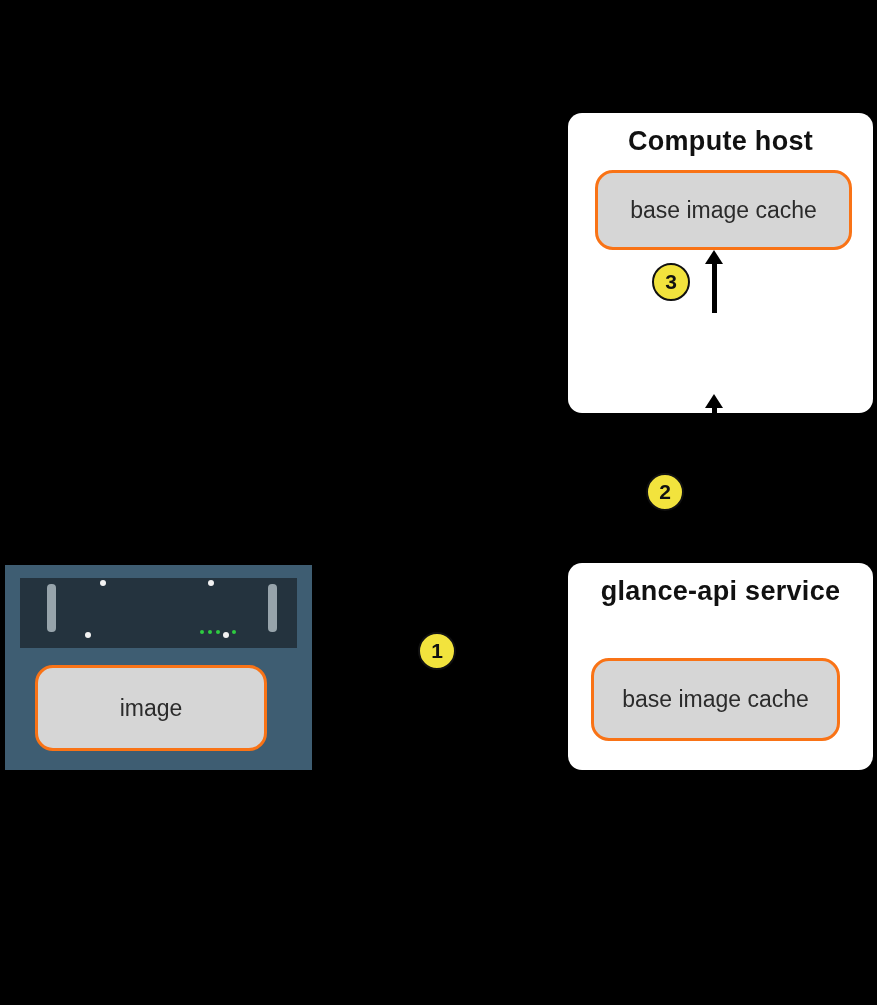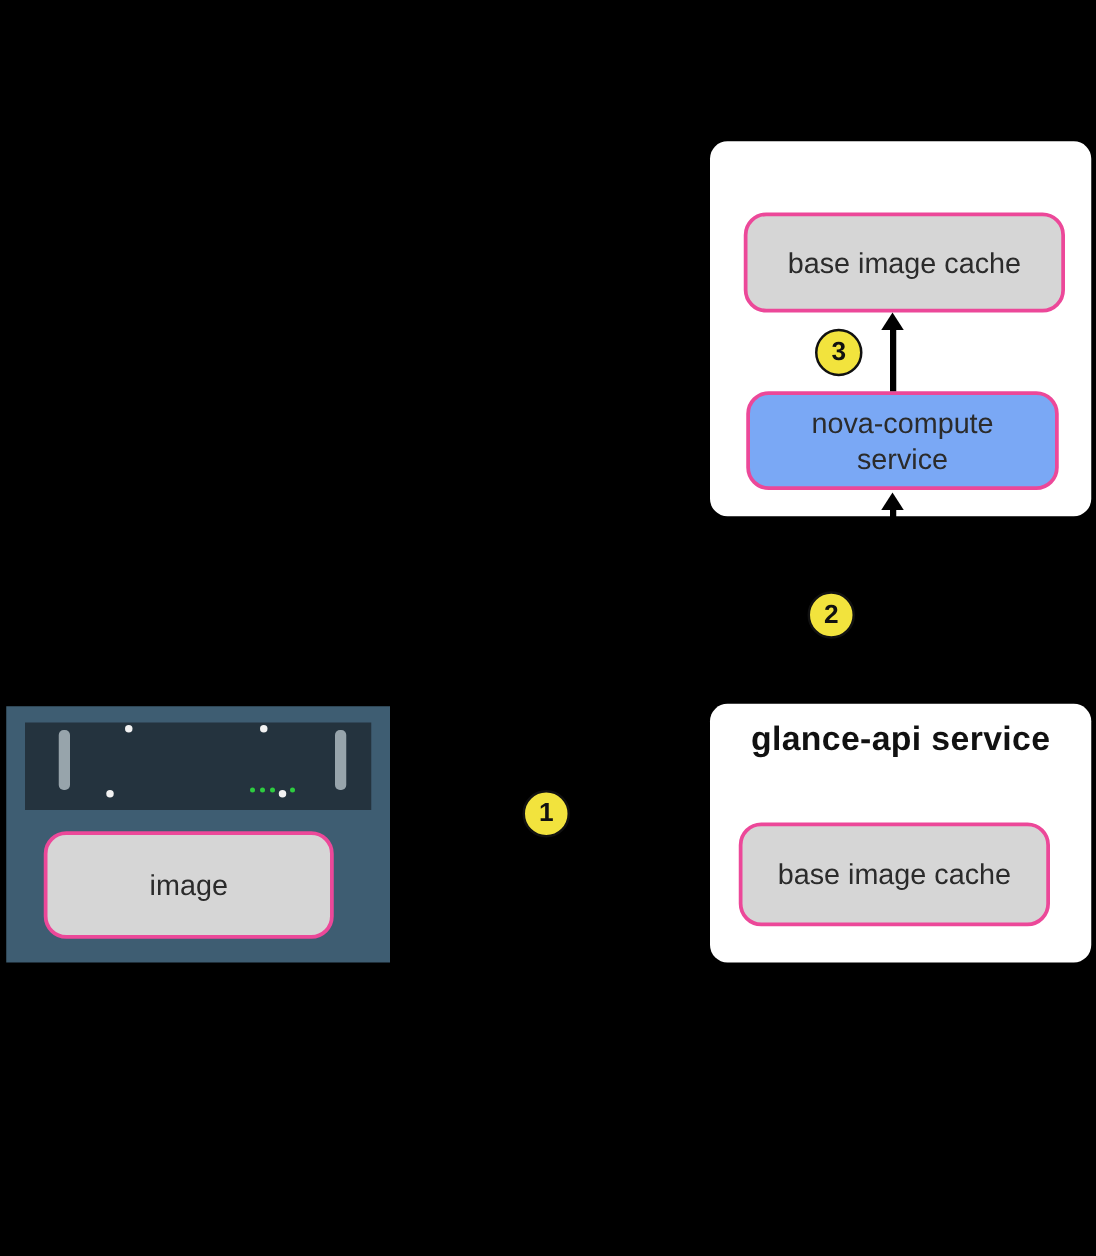--- a/index.html
+++ b/index.html
@@ -28,21 +28,21 @@
     font-weight: bold;
     font-size: 27px;
     color: #111111;
     padding-top: 13px;
     letter-spacing: 0.3px;
   }
 
   
   .rbox {
     position: absolute;
-    border: 3px solid #ec4899;
+    border: 3px solid #f97316;
     border-radius: 18px;
     display: flex;
     align-items: center;
     justify-content: center;
     font-size: 23px;
     color: #2b2b2b;
     text-align: center;
     line-height: 1.25;
     box-sizing: border-box;
   }
@@ -130,25 +130,23 @@
     border-radius: 50%;
     background: #2ecc40;
   }
 </style>
 </head>
 <body>
 
 <div class="stage">
 
   <div class="panel" style="left:568px; top:113px; width:305px; height:300px;">
+    <div class="panel-title">Compute host</div>
     <div class="rbox cache" style="left:27px; top:57px; width:257px; height:80px;">
       <span>base image cache</span>
-    </div>
-    <div class="rbox nova" style="left:29px; top:200px; width:250px; height:79px;">
-      <span class="wrap-narrow">nova-compute service</span>
     </div>
   </div>
 
   <div class="arrow" style="left:705px; top:250px; width:18px; height:63px;">
     <div class="arrow-head"></div>
     <div class="arrow-shaft"></div>
   </div>
 
   <div class="arrow" style="left:705px; top:394px; width:18px; height:166px;">
     <div class="arrow-head"></div>

